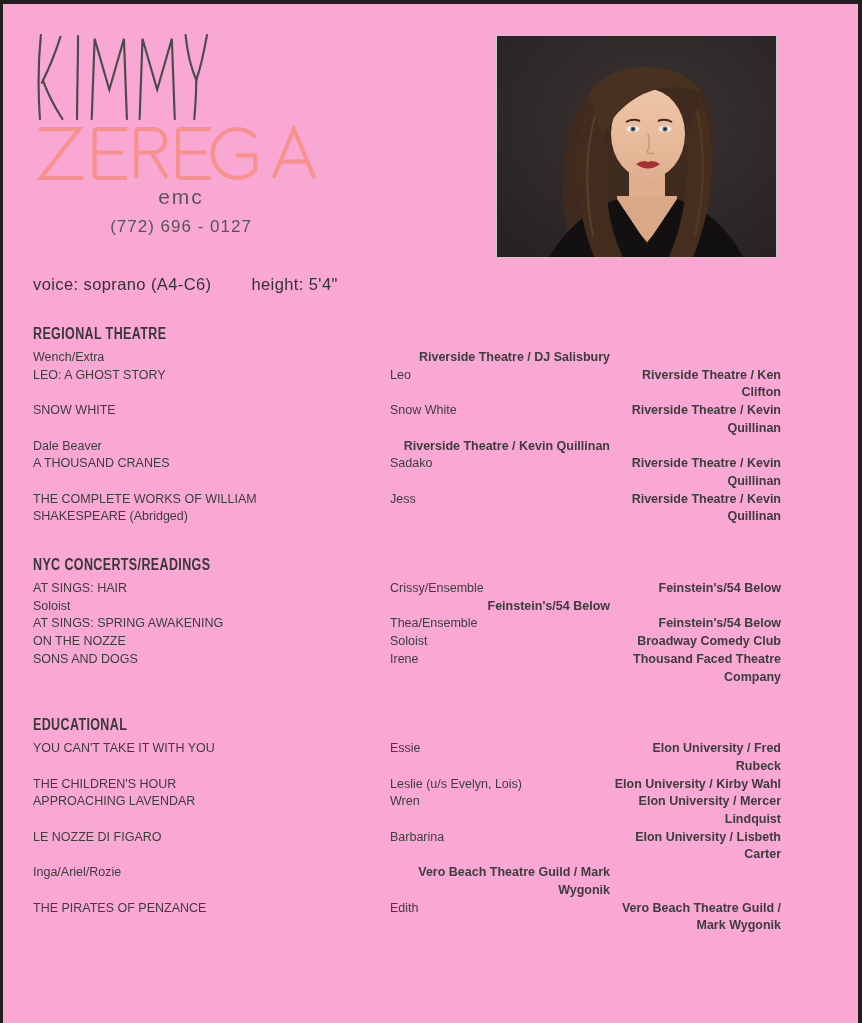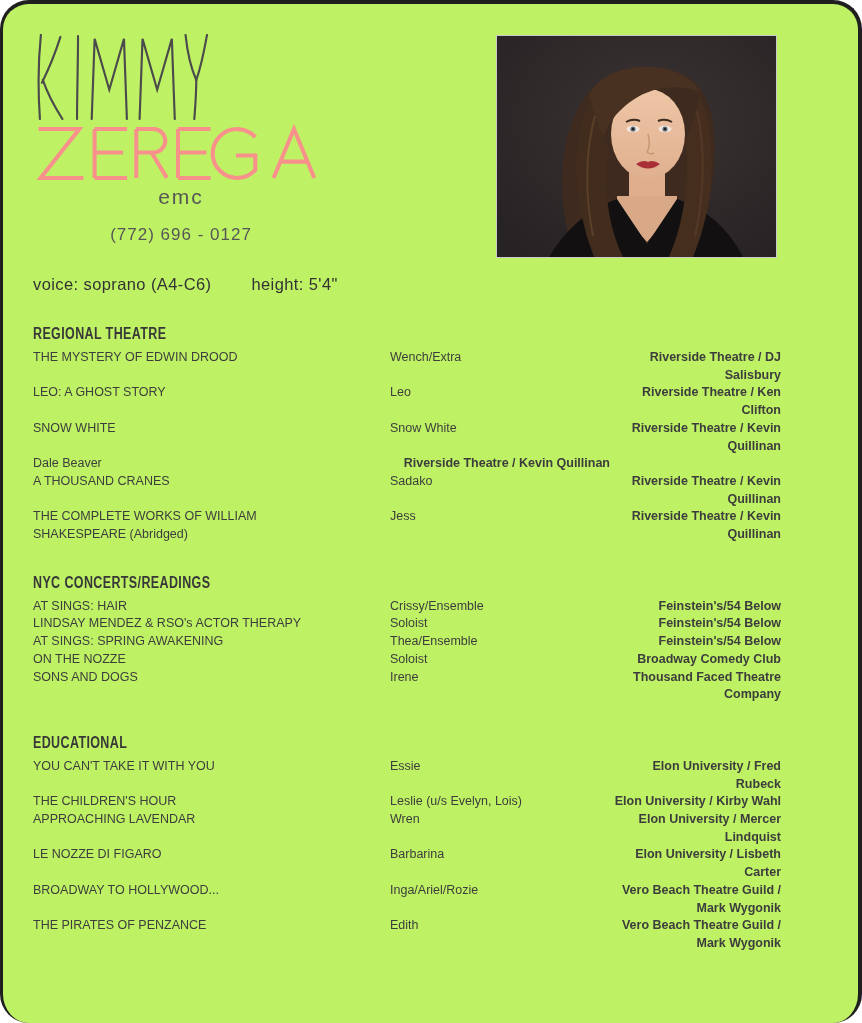--- a/index.html
+++ b/index.html
@@ -1,34 +1,33 @@
 <!DOCTYPE html>
 <html><head>
 <meta charset="utf-8">
 <style>
   html,body{margin:0;padding:0;background:#ffffff;}
   .page{
     position:relative;
     width:862px;height:1023px;
     box-sizing:border-box;
-    background:#bef264;
+    background:#f9a8d4;
     border-top:4px solid #1f1f1f;
     border-left:3px solid #1f1f1f;
     border-right:4px solid #1f1f1f;
     font-family:"Liberation Sans","DejaVu Sans",sans-serif;
     color:#3d3d3d;
     overflow:hidden;
-    border-radius:29px;
   }
   
   .header-block{position:absolute;left:32px;top:30px;width:292px;text-align:center;}
   .logo-first{display:block;margin-left:1px;}
   .logo-last{display:block;margin-top:4px;}
   .union{font-size:21px;letter-spacing:2px;color:#565656;margin-top:2px;}
-  .phone{font-size:17px;letter-spacing:1px;color:#565656;margin-top:16px;}
+  .phone{font-size:17px;letter-spacing:1px;color:#565656;margin-top:8px;}
   .email{font-size:14.5px;letter-spacing:4.2px;color:#4a4a4a;margin-top:4px;white-space:nowrap;}
   
   .photo{position:absolute;left:493px;top:31px;width:279px;height:221px;border:1px solid #c9c9c9;box-sizing:content-box;}
   .photo svg{display:block;}
   
   .stats{position:absolute;left:30px;top:271px;font-size:16.5px;color:#333;letter-spacing:.4px;}
   .stats .stat-height{margin-left:40px;}
   
   .content{position:absolute;left:30px;top:320px;width:748px;}
   .section + .section{margin-top:29px;}
@@ -134,21 +133,20 @@
 
   <div class="stats">
     <span class="stat-voice">voice: soprano (A4-C6)</span><span class="stat-height">height: 5'4"</span>
   </div>
 
   <div class="content">
 
     <div class="section">
       <h2 class="section-header">REGIONAL THEATRE</h2>
       <div class="crow">
-        <div class="c-title">THE MYSTERY OF EDWIN DROOD</div>
         <div class="c-role">Wench/Extra</div>
         <div class="c-venue">Riverside Theatre / DJ Salisbury</div>
       </div>
       <div class="crow">
         <div class="c-title">LEO: A GHOST STORY</div>
         <div class="c-role">Leo</div>
         <div class="c-venue">Riverside Theatre / Ken Clifton</div>
       </div>
       <div class="crow">
         <div class="c-title">SNOW WHITE</div>
@@ -173,21 +171,20 @@
     </div>
 
     <div class="section">
       <h2 class="section-header">NYC CONCERTS/READINGS</h2>
       <div class="crow">
         <div class="c-title">AT SINGS: HAIR</div>
         <div class="c-role">Crissy/Ensemble</div>
         <div class="c-venue">Feinstein's/54 Below</div>
       </div>
       <div class="crow">
-        <div class="c-title">LINDSAY MENDEZ &amp; RSO's ACTOR THERAPY</div>
         <div class="c-role">Soloist</div>
         <div class="c-venue">Feinstein's/54 Below</div>
       </div>
       <div class="crow">
         <div class="c-title">AT SINGS: SPRING AWAKENING</div>
         <div class="c-role">Thea/Ensemble</div>
         <div class="c-venue">Feinstein's/54 Below</div>
       </div>
       <div class="crow">
         <div class="c-title">ON THE NOZZE</div>
@@ -217,21 +214,20 @@
         <div class="c-title">APPROACHING LAVENDAR</div>
         <div class="c-role">Wren</div>
         <div class="c-venue">Elon University / Mercer Lindquist</div>
       </div>
       <div class="crow">
         <div class="c-title">LE NOZZE DI FIGARO</div>
         <div class="c-role">Barbarina</div>
         <div class="c-venue">Elon University / Lisbeth Carter</div>
       </div>
       <div class="crow">
-        <div class="c-title">BROADWAY TO HOLLYWOOD...</div>
         <div class="c-role">Inga/Ariel/Rozie</div>
         <div class="c-venue">Vero Beach Theatre Guild / Mark Wygonik</div>
       </div>
       <div class="crow">
         <div class="c-title">THE PIRATES OF PENZANCE</div>
         <div class="c-role">Edith</div>
         <div class="c-venue">Vero Beach Theatre Guild / Mark Wygonik</div>
       </div>
     </div>
 

